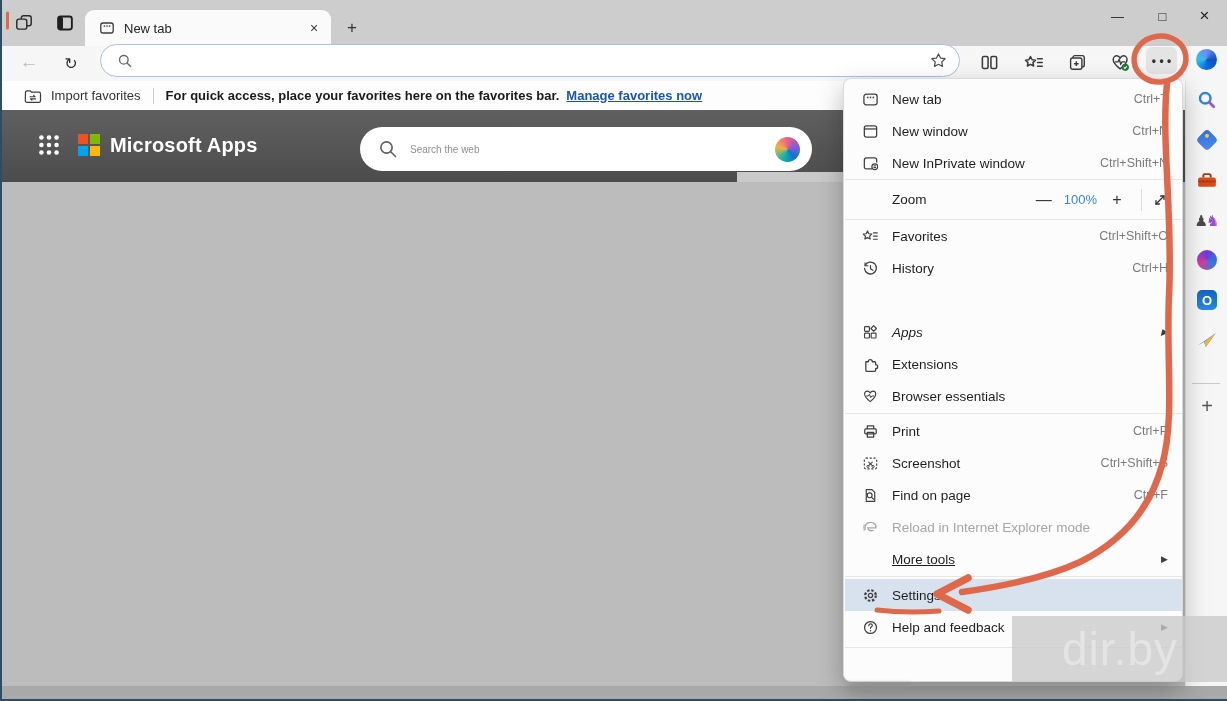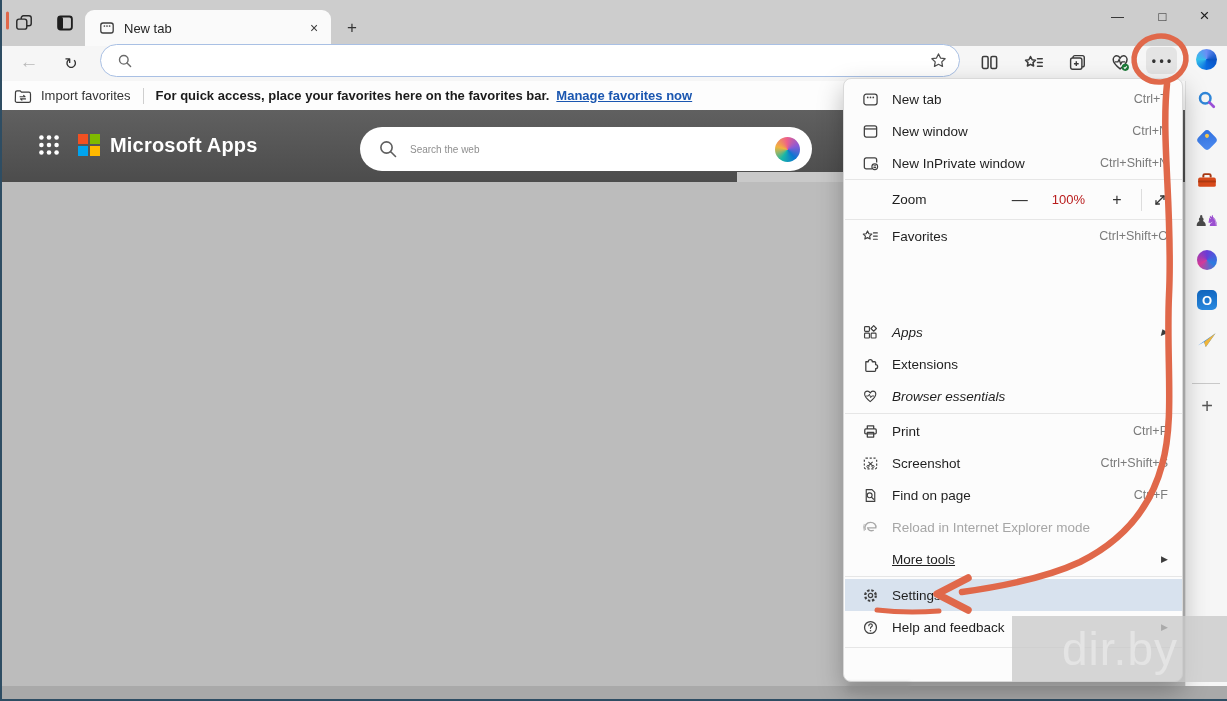--- a/index.html
+++ b/index.html
@@ -24,21 +24,21 @@
     border-radius:18px;box-sizing:border-box;display:flex;align-items:center;padding:0 12px 0 16px;}
   #addr-spacer{flex:1;}
   .tbicon{top:49px;width:27px;height:27px;display:flex;align-items:center;justify-content:center;}
   #more-btn{left:1146px;top:47px;width:31px;height:27px;background:#e4e4e4;border-radius:6px;
     display:flex;align-items:center;justify-content:center;font-size:12px;font-weight:bold;
     letter-spacing:0px;color:#333;}
   .cp{border-radius:50%;background:conic-gradient(from 180deg,#0a6ae0,#35c0ea,#6a8df5,#0a53c4,#0a6ae0);}
   .cp-rainbow{border-radius:50%;background:conic-gradient(from 140deg,#0b76d1,#19b8a6,#f2b33d,#ee5f8a,#8a5bd6,#0b76d1);}
   
   #favbar{left:0;top:81px;width:1227px;height:29px;background:#fdfdfd;display:flex;align-items:center;
-    padding-left:14px;box-sizing:border-box;font-size:13px;color:#333;}
+    padding-left:24px;box-sizing:border-box;font-size:13px;color:#333;}
   #favbar .vdiv{width:1px;height:16px;background:#cfcfcf;margin:0 12px;}
   #fav-msg{font-weight:600;color:#1b1b1b;}
   #fav-link{color:#1a56b0;text-decoration:underline;font-weight:600;margin-left:7px;}
   
   #header{left:0;top:110px;width:1227px;height:72px;background:linear-gradient(#606060,#4c4c4c);}
   #brand{display:flex;align-items:center;position:absolute;left:36px;top:22px;gap:16px;}
   #brand .name{color:#fff;font-size:20px;font-weight:600;letter-spacing:.2px;}
   #mslogo{display:grid;grid-template-columns:10px 10px;grid-template-rows:10px 10px;gap:2px;}
   #searchpill{left:360px;top:127px;width:452px;height:44px;background:#fff;border-radius:22px;
     display:flex;align-items:center;padding:0 12px 0 18px;box-sizing:border-box;}
@@ -68,21 +68,21 @@
     padding:0 14px 0 17px;box-sizing:border-box;}
   .micon{width:22px;display:flex;align-items:center;}
   .mlabel{margin-left:8px;font-size:13.5px;color:#1f1f1f;}
   .mshort{margin-left:auto;font-size:12.5px;color:#7b7b7b;}
   .mcaret{margin-left:auto;font-size:9px;color:#3c3c3c;}
   .mdiv{position:absolute;left:1px;width:337px;height:1px;background:#e6e6e6;}
   .disabled .mlabel{color:#a6a6a6;}
   #row-settings{background:#d8e2ee;}
   #zoomrow{height:39px;}
   #zoomrow .zbtn{width:24px;text-align:center;font-size:16px;color:#333;}
-  #zoomrow .zval{font-size:13px;color:#b91c1c;margin:0 20px;}
+  #zoomrow .zval{font-size:13px;color:#3b82f6;margin:0 8px;}
   #zoomrow .zdiv{width:1px;height:22px;background:#ddd;margin:0 10px 0 12px;}
   
   #watermark{left:1012px;top:616px;width:216px;height:66px;background:rgba(201,201,201,.78);
     display:flex;align-items:center;justify-content:center;z-index:30;}
   #watermark span{font-size:46px;color:#e4e4e4;letter-spacing:1px;}
   #smudge{left:848px;top:683px;width:62px;height:9px;background:#8f8f8f;filter:blur(2px);opacity:.6;z-index:31;}
   
   #annotation{left:0;top:0;z-index:70;pointer-events:none;}
 </style>
 </head>
@@ -340,20 +340,31 @@
               <path d="M5.2 2.8 L6.5 5.4 L9.2 5.75 L7.2 7.7 L7.7 10.4 L5.2 9.05 L2.7 10.4 L3.2 7.7 L1.2 5.75 L3.9 5.4 Z"></path>
               <line x1="10.8" y1="4.6" x2="14.4" y2="4.6"></line>
               <line x1="10.8" y1="7.6" x2="14.4" y2="7.6"></line>
               <line x1="10.8" y1="10.6" x2="14.4" y2="10.6"></line>
             </g>
           </svg>
         </span>
       <span class="mlabel">Favorites</span>
       <span class="mshort">Ctrl+Shift+O</span>
     </div>
+    <div class="mrow" style="top:173px;">
+      <span class="micon">
+          <svg width="17" height="17" viewBox="0 0 16 16">
+            <path d="M2.9 5.2 A5.6 5.6 0 1 1 2.4 8" fill="none" stroke="#404040" stroke-width="1.2" stroke-linecap="round"></path>
+            <path d="M2.9 2.6 V5.4 H5.7" fill="none" stroke="#404040" stroke-width="1.1" stroke-linecap="round" stroke-linejoin="round"></path>
+            <path d="M8 5.2 V8.3 L10.3 9.7" fill="none" stroke="#404040" stroke-width="1.1" stroke-linecap="round"></path>
+          </svg>
+        </span>
+      <span class="mlabel">History</span>
+      <span class="mshort">Ctrl+H</span>
+    </div>
     <div class="mrow" style="top:237px;font-style:italic;">
       <span class="micon">
           <svg width="17" height="17" viewBox="0 0 16 16">
             <g fill="none" stroke="#404040" stroke-width="1.1" stroke-linejoin="round">
               <rect x="2.4" y="2.4" width="4.6" height="4.6" rx=".8"></rect>
               <rect x="2.4" y="8.6" width="4.6" height="4.6" rx=".8"></rect>
               <rect x="8.6" y="8.6" width="4.6" height="4.6" rx=".8"></rect>
               <path d="M11 1.6 L13.6 4.2 L11 6.8 L8.4 4.2 Z"></path>
             </g>
           </svg>
@@ -362,21 +373,21 @@
       <span class="mcaret">▶</span>
     </div>
     <div class="mrow" style="top:269px;">
       <span class="micon">
           <svg width="17" height="17" viewBox="0 0 16 16">
             <path d="M3.6 5.4 h2.3 a1.9 1.9 0 1 1 3.8 0 H12 a.8 .8 0 0 1 .8 .8 v2 a1.9 1.9 0 1 1 0 3.8 v1.6 a.8 .8 0 0 1 -.8 .8 H4.4 a.8 .8 0 0 1 -.8 -.8 Z" fill="none" stroke="#404040" stroke-width="1.2" stroke-linejoin="round"></path>
           </svg>
         </span>
       <span class="mlabel">Extensions</span>
     </div>
-    <div class="mrow" style="top:301px;font-style:italic;">
+    <div class="mrow" style="top:301px;">
       <span class="micon">
           <svg width="17" height="17" viewBox="0 0 17 17">
             <path d="M8.2 13.6 C4.2 10.6 2.6 8 2.6 6.1 C2.6 4.4 3.9 3.1 5.5 3.1 C6.6 3.1 7.6 3.8 8.2 4.9 C8.8 3.8 9.8 3.1 10.9 3.1 C12.5 3.1 13.8 4.4 13.8 6.1 C13.8 8 12.2 10.6 8.2 13.6 Z" fill="none" stroke="#404040" stroke-width="1.1"></path>
             <path d="M4.2 8 H6.4 L7.4 6.2 L8.7 9.6 L9.7 8 H12.2" fill="none" stroke="#404040" stroke-width="1"></path>
           </svg>
         </span>
       <span class="mlabel">Browser essentials</span>
     </div>
     <div class="mdiv" style="top:334px;"></div>
 

